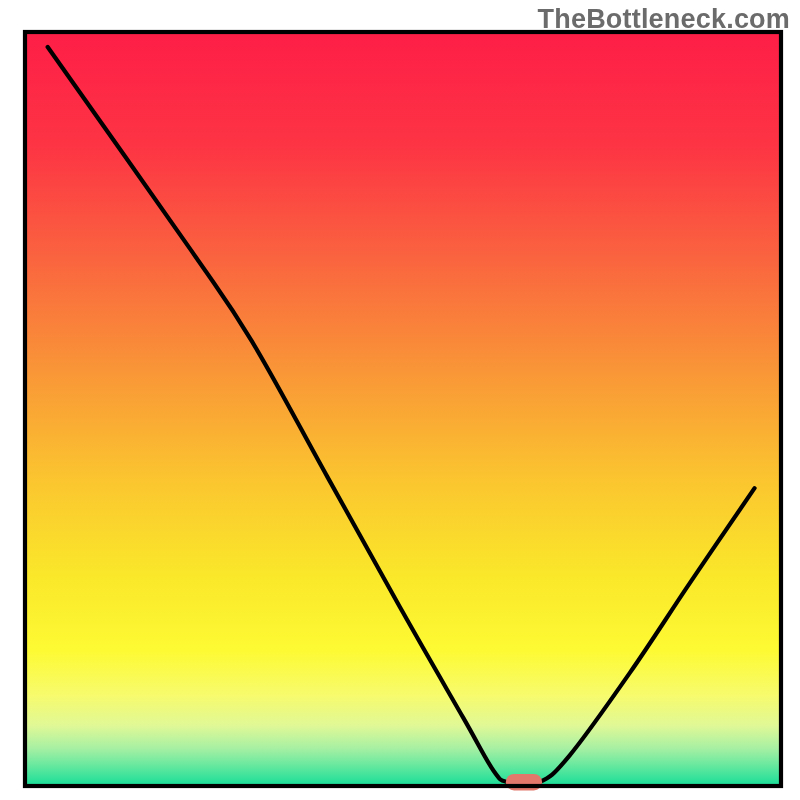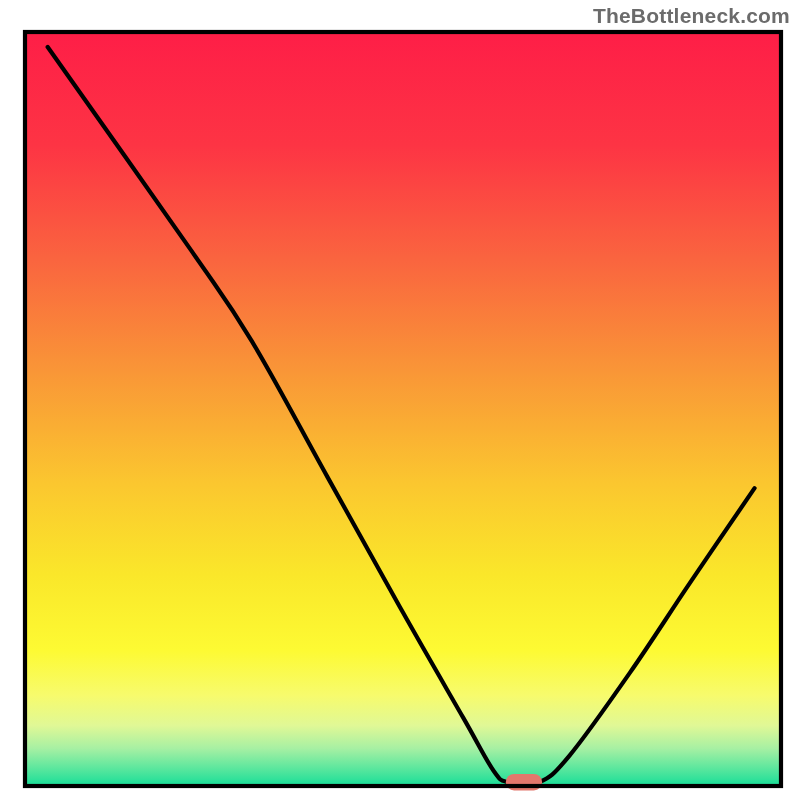--- a/index.html
+++ b/index.html
@@ -18,21 +18,21 @@
   svg.chart {
     display: block;
     width: 800px;
     height: 800px;
   }
   .watermark {
     position: absolute;
     top: 4px;
     right: 10px;
     font-family: "Segoe UI", Arial, sans-serif;
-    font-size: 21px;
+    font-size: 27px;
     font-weight: 600;
     color: #6b6b6b;
     letter-spacing: 0.2px;
     pointer-events: none;
   }
 </style>
 </head>
 <body>
 
 <div class="chart-wrap">

